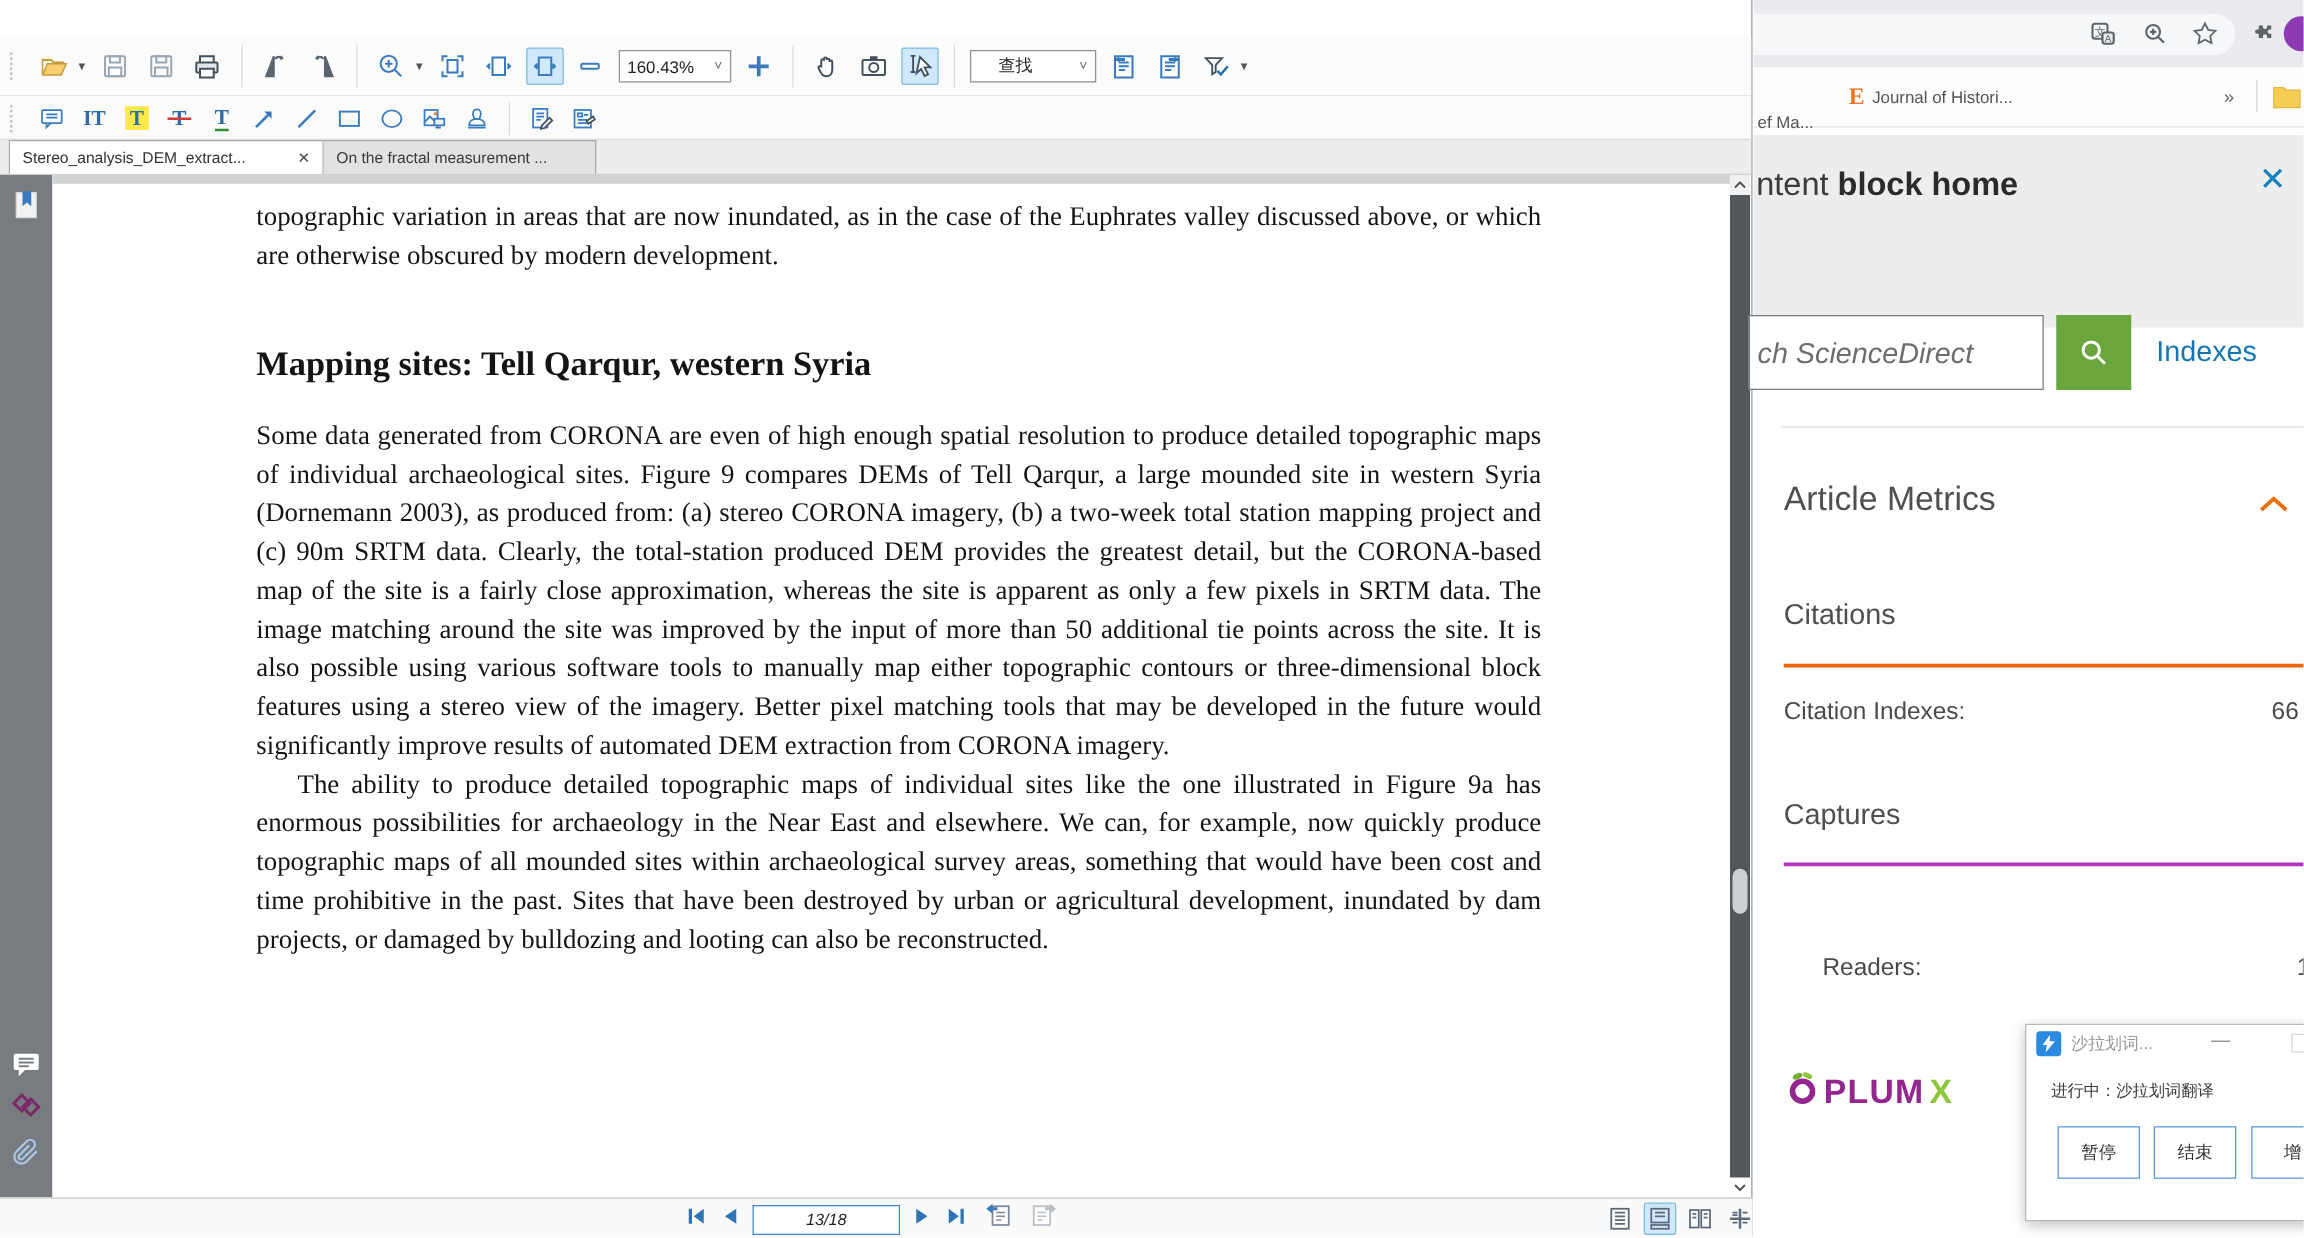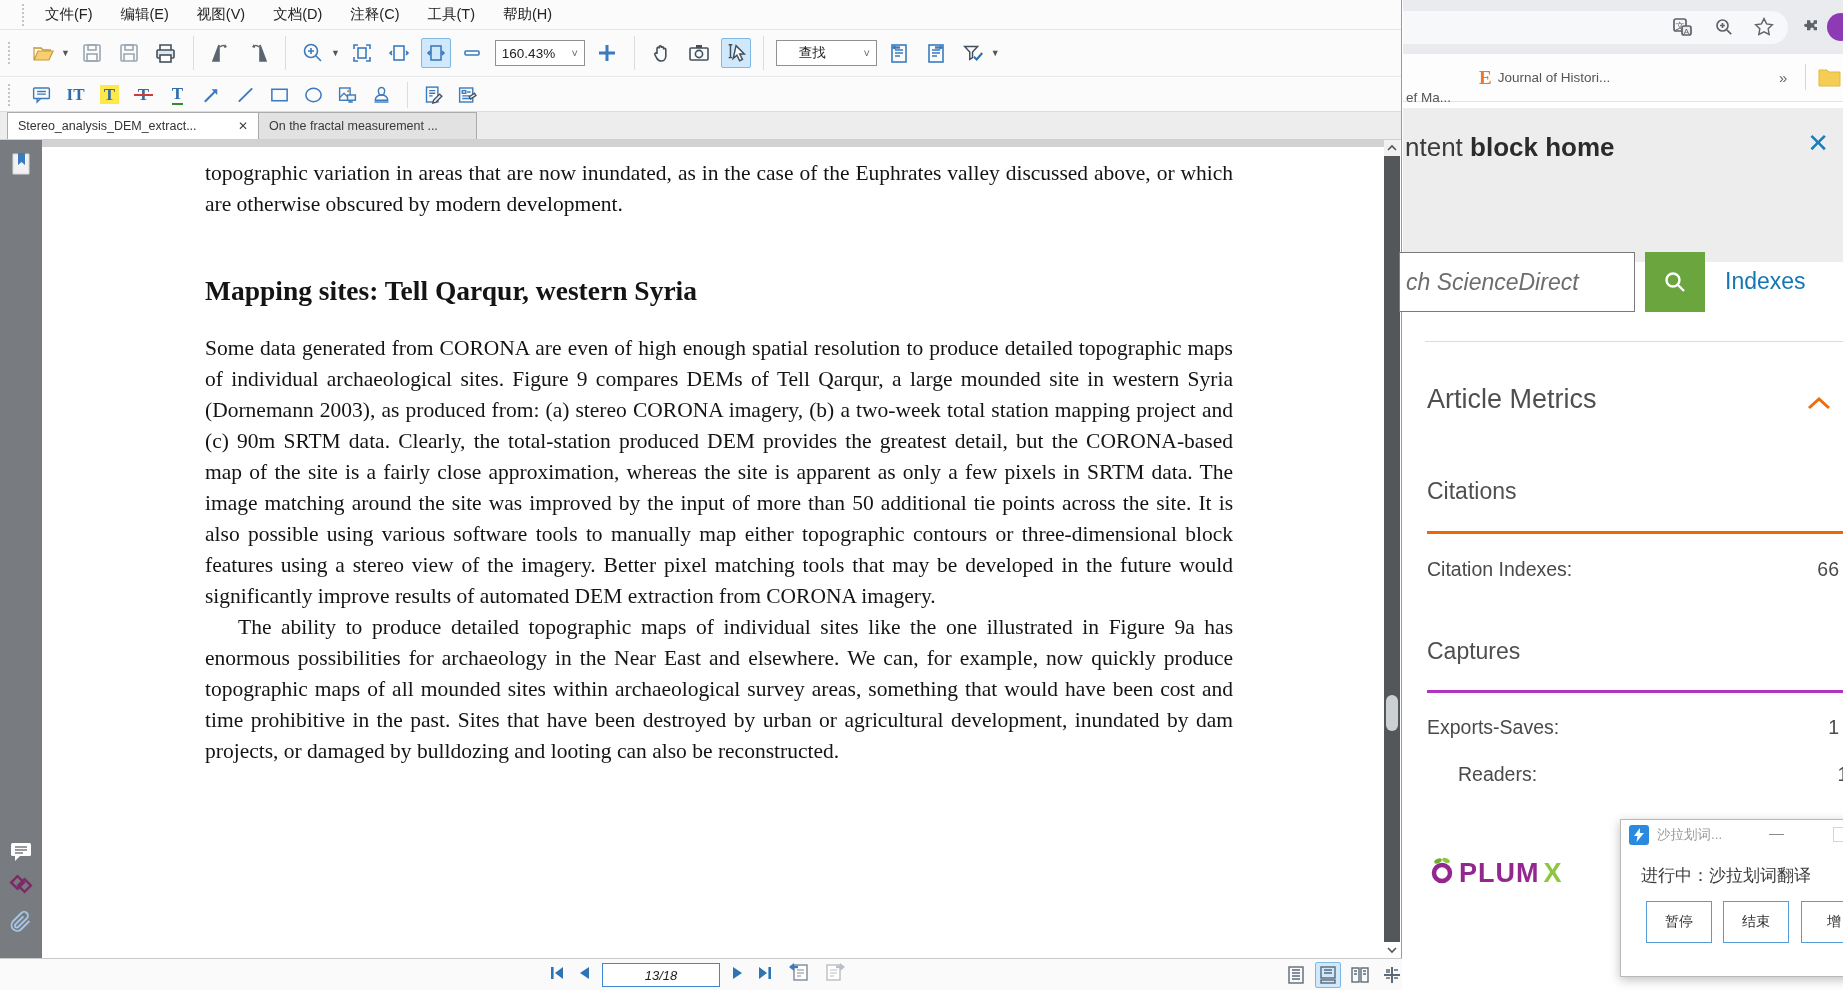--- a/index.html
+++ b/index.html
@@ -92,41 +92,31 @@
   .plum-p{color:#93278f;}
   .plum-x{color:#8dc63f;}
   
   .popup{position:absolute;left:1620px;top:819px;width:240px;height:158px;background:#fff;border:1px solid #b9b9b9;
          box-shadow:0 3px 10px rgba(0,0,0,.25);box-sizing:border-box;}
   .ptitle{position:absolute;left:0;top:0;width:100%;height:30px;display:flex;align-items:center;}
   .bolt{width:20px;height:20px;background:#2a8ae0;border-radius:3px;margin-left:8px;display:flex;align-items:center;justify-content:center;}
   .ptxt{margin-left:8px;font-size:13.5px;color:#9a9a9a;}
   .pmin{position:absolute;left:148px;top:4px;color:#8a8a8a;font-size:15px;}
   .pmax{position:absolute;left:212px;top:7px;width:13px;height:13px;border:1px solid #d5d5d5;}
-  .pstatus{position:absolute;left:20px;top:44px;font-size:17px;color:#3c3c3c;}
+  .pstatus{position:absolute;left:20px;top:44px;font-size:13px;color:#3c3c3c;}
   .pbtn{position:absolute;top:81px;width:66px;height:42px;border:1px solid #549bd8;background:#fff;font-size:14px;color:#333;
         display:flex;align-items:center;justify-content:center;box-sizing:border-box;font-family:inherit;}
 </style>
 </head>
 <body>
 
 <div id="stage">
 
   <div id="pdf">
 
-    <div class="menubar">
-      <span class="grip" style="margin-right:-12px;"></span>
-      <span>文件(F)</span>
-      <span>编辑(E)</span>
-      <span>视图(V)</span>
-      <span>文档(D)</span>
-      <span>注释(C)</span>
-      <span>工具(T)</span>
-      <span>帮助(H)</span>
-    </div>
 
     <div class="toolbar" id="tb1">
       <span class="grip"></span>
       <button class="tb">
         <svg width="24" height="24" viewBox="0 0 24 24">
             <path d="M3 7h7l2 2h8" fill="#fbe19a" stroke="#c79a3c"></path>
             <path d="M3 6v13h15l4-9H7l-4 9z" fill="#f7cf6e" stroke="#c79a3c" stroke-width="1.2"></path>
           </svg>
       </button>
         <span class="dd">▼</span>
@@ -547,24 +537,20 @@
 
     <div class="sect" style="top:478px;">Citations</div>
     <div class="rule" style="top:531px;background:#ee650b;"></div>
     <div class="mrow" style="top:558px;">
       <span>Citation Indexes:</span>
       <span>66</span>
     </div>
 
     <div class="sect" style="top:638px;">Captures</div>
     <div class="rule" style="top:690px;background:#b232c2;"></div>
-    <div class="mrow" style="top:716px;">
-      <span>Exports-Saves:</span>
-      <span>1</span>
-    </div>
     <div class="mrow" style="top:763px;margin-left:31px;">
       <span>Readers:</span>
       <span>131</span>
     </div>
 
     <div class="plumx">
       <span>
         <svg width="26" height="28" viewBox="0 0 26 28">
             <circle cx="13" cy="17" r="8" fill="none" stroke="#93278f" stroke-width="4.5"></circle>
             <ellipse cx="9" cy="5" rx="4" ry="2.2" transform="rotate(-25 9 5)" fill="#6faf2e"></ellipse>

